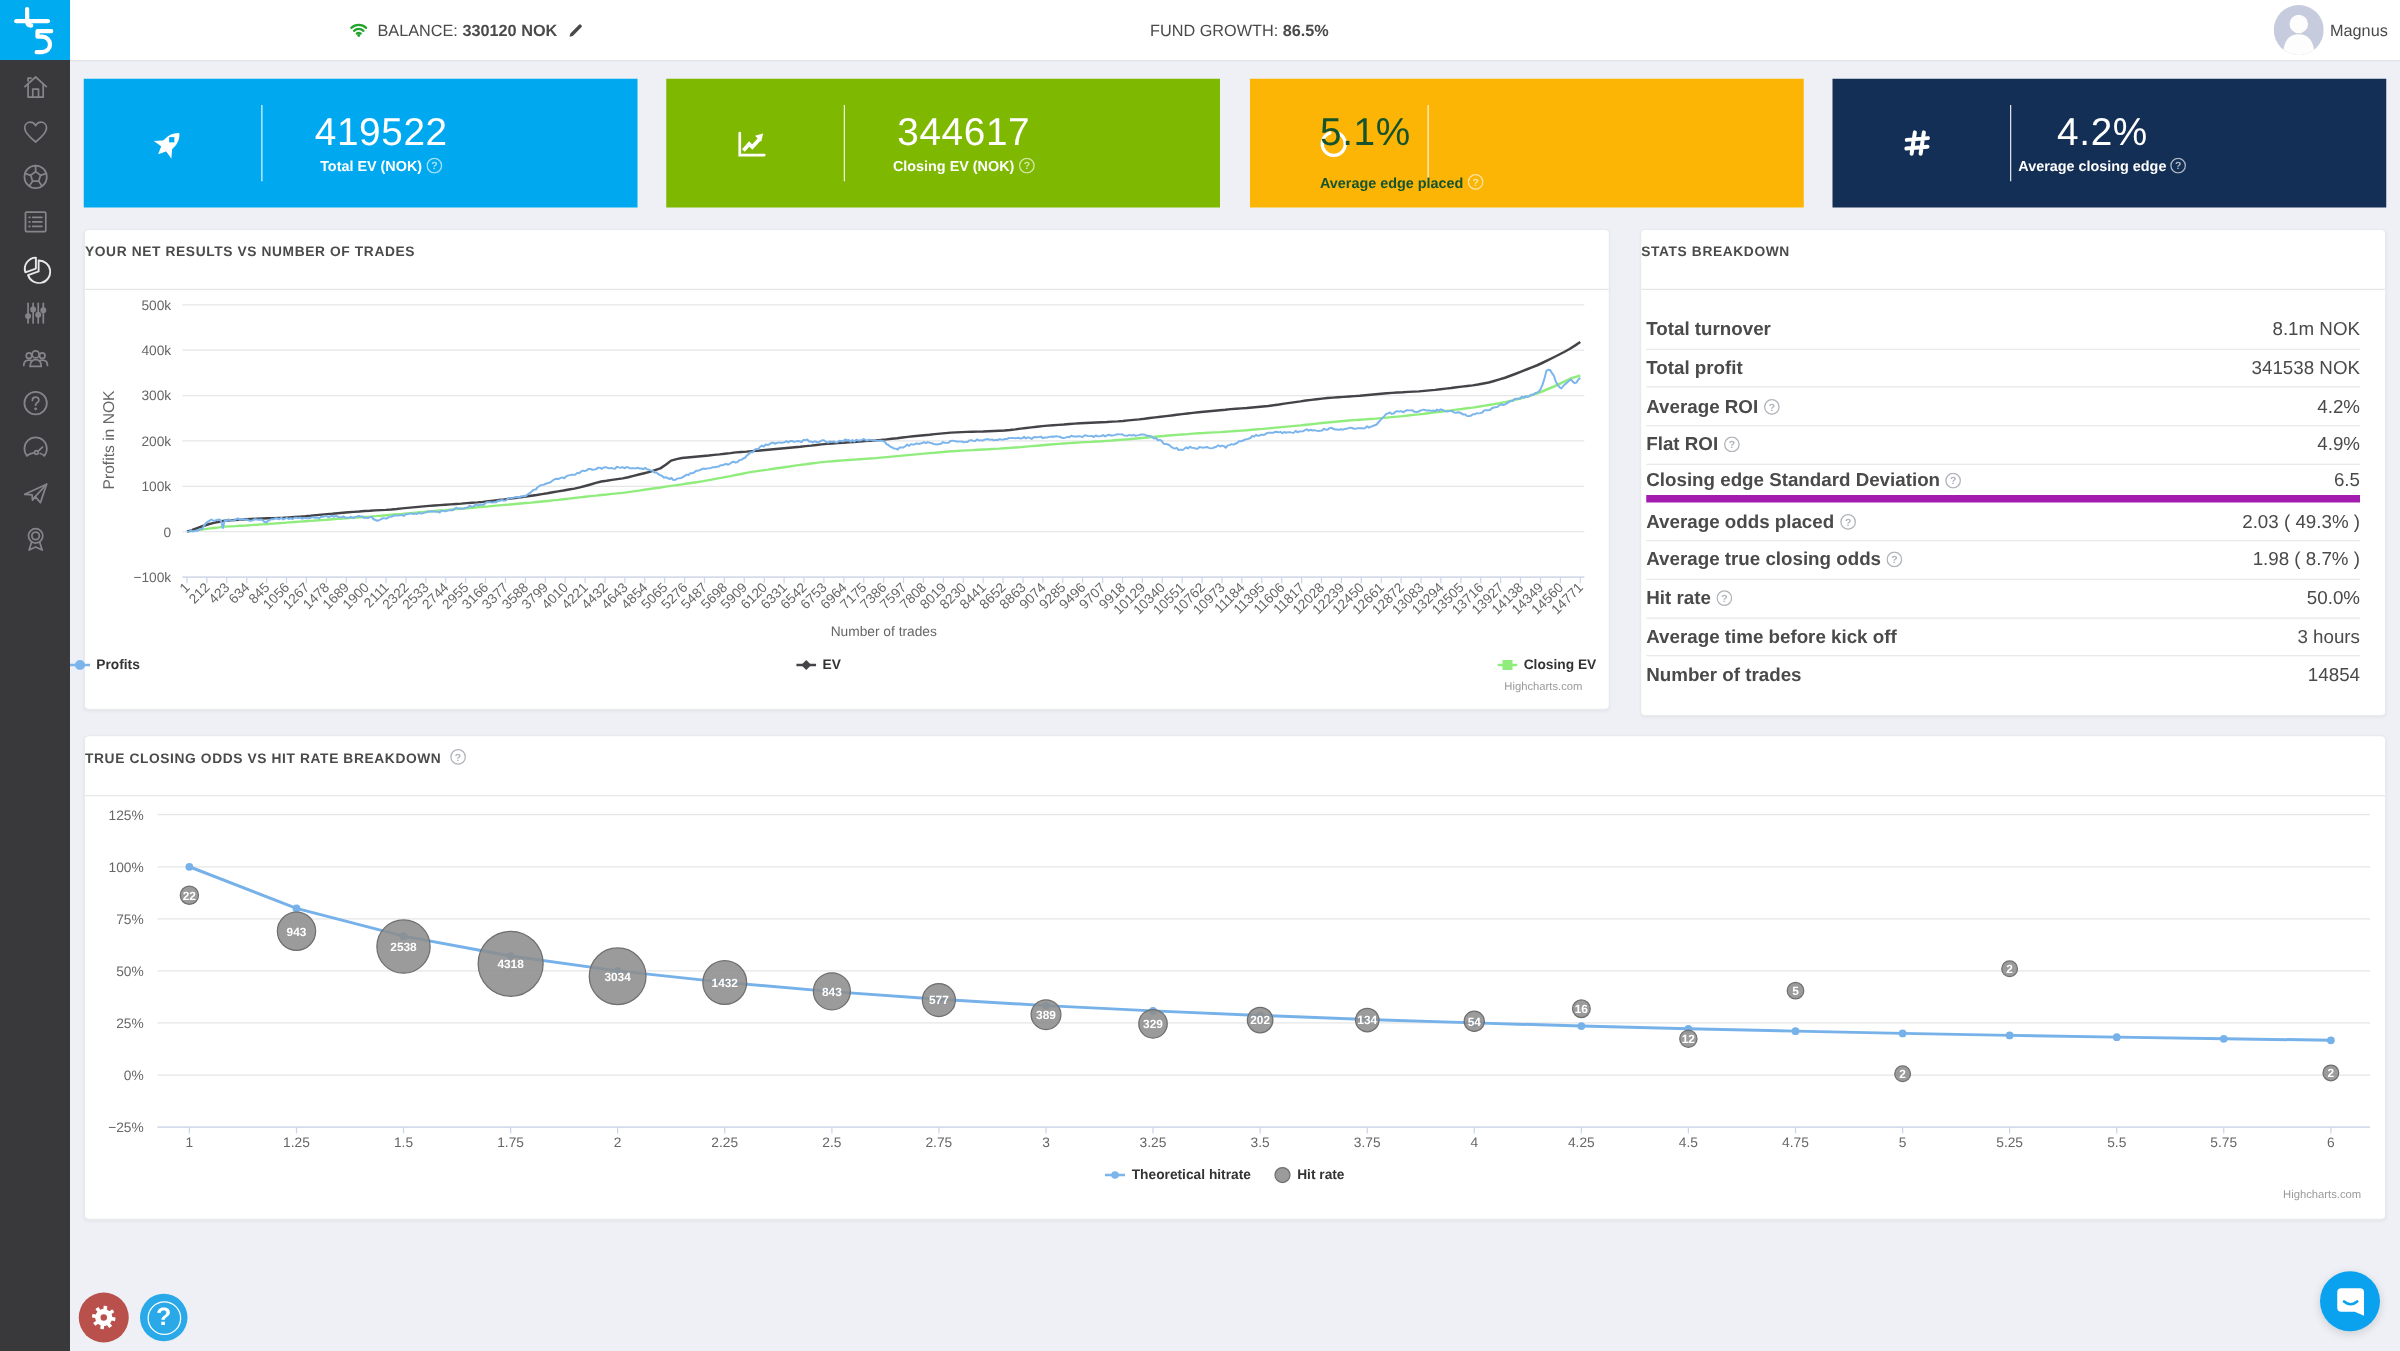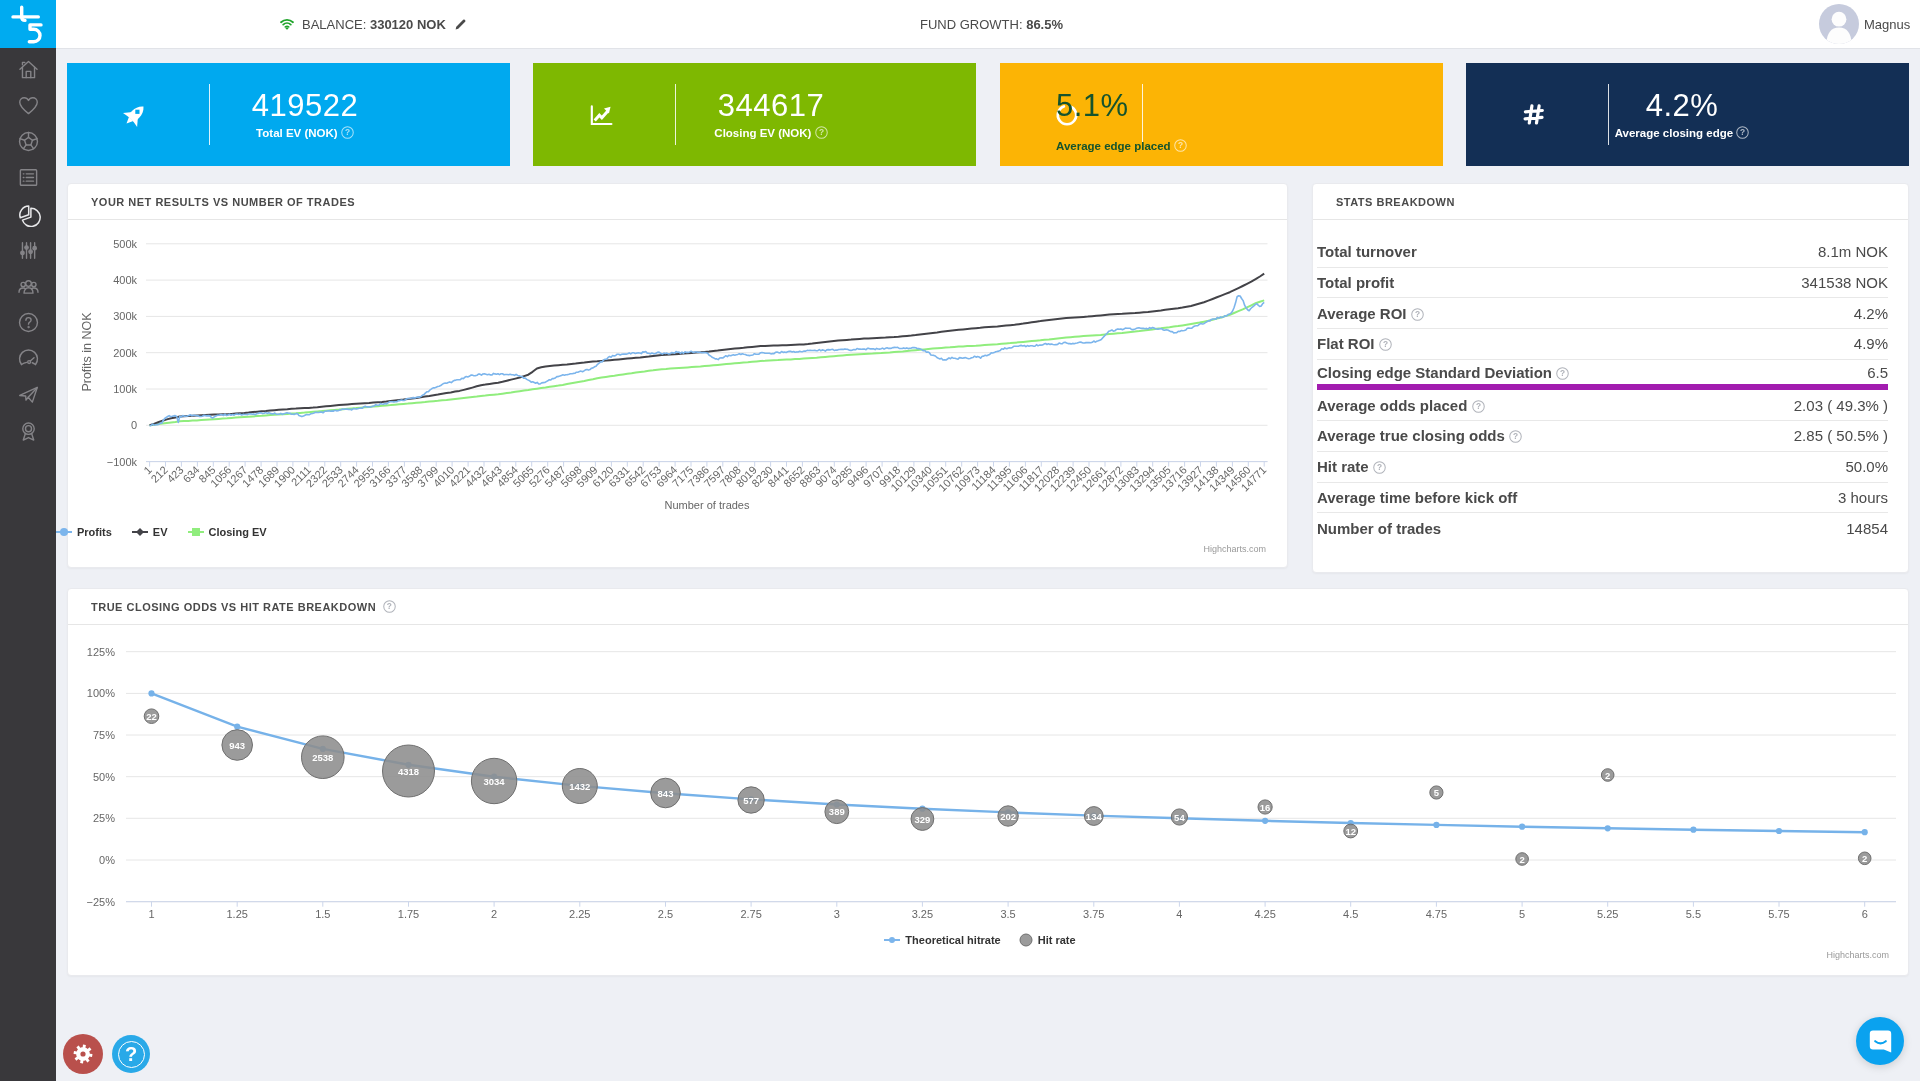--- a/index.html
+++ b/index.html
@@ -1,17 +1,17 @@
 <!DOCTYPE html>
 <html><head><meta charset="utf-8"><title>Dashboard</title>
 <style>
 *{margin:0;padding:0;box-sizing:border-box}
 body{width:1920px;height:1081px;font-family:"Liberation Sans",sans-serif;background:#eef0f5;overflow:hidden;position:relative}
 .panel{position:absolute;background:#fff;border-radius:4px;border:1px solid #e9eaee;box-shadow:0 1px 2px rgba(0,0,0,0.04)}
-.ptitle{height:36px;line-height:37px;padding-left:23px;font-size:11px;font-weight:bold;letter-spacing:0.5px;color:#4a4a4a;border-bottom:1px solid #e6e6e6}
+.ptitle{height:48px;line-height:37px;padding-left:0;font-size:11px;font-weight:bold;letter-spacing:0.5px;color:#4a4a4a;border-bottom:1px solid #e6e6e6}
 </style></head>
 <body>
 <div style="position:absolute;left:0;top:0;width:1920px;height:48px;background:#fff;box-shadow:0 1px 0 rgba(0,0,0,0.05)"></div>
 <div style="position:absolute;left:0;top:0;width:56px;height:1081px;background:#39383b"></div>
 <div style="position:absolute;left:0;top:0;width:56px;height:48px;background:#00abf0;display:flex;align-items:center;justify-content:center">
     <svg width="56" height="47" viewBox="0 0 56 47" fill="none" stroke="#fff" stroke-width="3.4" stroke-linecap="round" stroke-linejoin="round">
       <path d="M21.7 6.2 V16 Q21.7 19.4 25 19.4"></path>
       <path d="M13 15.9 H38.3"></path>
       <path d="M41 23.9 H30 L30 28.3 H33.8 A6.2 6.2 0 1 1 33.8 40.7 H29.3"></path>
     </svg>
@@ -334,21 +334,21 @@
       <text transform="translate(1235.4,470.6) rotate(-45)" text-anchor="end" font-size="11" fill="#666">14349</text>
       <line x1="1248.3" y1="461.6" x2="1248.3" y2="466.6" stroke="#ccd6eb" stroke-width="1"></line>
       <text transform="translate(1251.3,470.6) rotate(-45)" text-anchor="end" font-size="11" fill="#666">14560</text>
       <line x1="1264.2" y1="461.6" x2="1264.2" y2="466.6" stroke="#ccd6eb" stroke-width="1"></line>
       <text transform="translate(1267.2,470.6) rotate(-45)" text-anchor="end" font-size="11" fill="#666">14771</text>
       <polyline points="149.6,425.3 153.9,424.7 158.2,424.1 162.5,423.5 166.8,422.9 171.1,422.4 175.4,421.9 179.7,421.3 184.0,421.1 188.3,420.9 192.6,420.6 196.9,420.4 201.2,420.1 205.5,419.8 209.8,419.5 214.2,419.2 218.5,418.9 222.8,418.6 227.1,418.3 231.4,417.9 235.7,417.6 240.0,417.3 244.3,417.0 248.6,416.7 252.9,416.4 257.2,416.1 261.5,415.8 265.8,415.4 270.1,415.1 274.4,414.8 278.7,414.5 283.0,414.2 287.3,413.9 291.6,413.6 295.9,413.3 300.2,412.9 304.5,412.6 308.8,412.2 313.1,411.8 317.4,411.4 321.7,411.1 326.0,410.7 330.3,410.3 334.6,409.9 339.0,409.6 343.3,409.2 347.6,408.8 351.9,408.4 356.2,408.1 360.5,407.7 364.8,407.3 369.1,406.9 373.4,406.6 377.7,406.2 382.0,405.8 386.3,405.4 390.6,405.1 394.9,404.7 399.2,404.3 403.5,403.9 407.8,403.6 412.1,403.2 416.4,402.8 420.7,402.4 425.0,402.1 429.3,401.6 433.6,401.2 437.9,400.8 442.2,400.3 446.5,399.9 450.8,399.4 455.1,398.9 459.5,398.4 463.8,397.9 468.1,397.4 472.4,396.9 476.7,396.5 481.0,396.0 485.3,395.6 489.6,395.1 493.9,394.7 498.2,394.3 502.5,393.7 506.8,393.1 511.1,392.5 515.4,391.8 519.7,391.2 524.0,390.6 528.3,390.0 532.6,389.3 536.9,388.7 541.2,388.1 545.5,387.5 549.8,386.8 554.1,386.2 558.4,385.6 562.7,384.9 567.0,384.1 571.3,383.3 575.6,382.5 579.9,381.7 584.3,380.9 588.6,380.0 592.9,379.2 597.2,378.3 601.5,377.5 605.8,376.9 610.1,376.3 614.4,375.7 618.7,375.0 623.0,374.4 627.3,373.8 631.6,373.2 635.9,372.5 640.2,371.9 644.5,371.4 648.8,370.8 653.1,370.3 657.4,369.7 661.7,369.3 666.0,369.0 670.3,368.6 674.6,368.3 678.9,368.0 683.2,367.7 687.5,367.4 691.8,367.1 696.1,366.8 700.4,366.5 704.7,366.1 709.1,365.7 713.4,365.3 717.7,364.9 722.0,364.5 726.3,364.1 730.6,363.7 734.9,363.3 739.2,362.9 743.5,362.5 747.8,362.2 752.1,361.8 756.4,361.4 760.7,361.0 765.0,360.8 769.3,360.5 773.6,360.3 777.9,360.1 782.2,359.8 786.5,359.6 790.8,359.4 795.1,359.1 799.4,358.9 803.7,358.6 808.0,358.3 812.3,358.0 816.6,357.7 820.9,357.3 825.2,356.9 829.5,356.6 833.9,356.2 838.2,355.8 842.5,355.4 846.8,355.1 851.1,354.8 855.4,354.5 859.7,354.2 864.0,353.9 868.3,353.7 872.6,353.5 876.9,353.2 881.2,353.0 885.5,352.7 889.8,352.4 894.1,352.0 898.4,351.7 902.7,351.4 907.0,351.0 911.3,350.6 915.6,350.2 919.9,349.8 924.2,349.4 928.5,349.0 932.8,348.6 937.1,348.2 941.4,347.9 945.7,347.6 950.0,347.3 954.3,346.9 958.7,346.6 963.0,346.4 967.3,346.1 971.6,345.9 975.9,345.7 980.2,345.4 984.5,345.1 988.8,344.8 993.1,344.5 997.4,344.2 1001.7,343.8 1006.0,343.4 1010.3,343.1 1014.6,342.7 1018.9,342.3 1023.2,341.9 1027.5,341.5 1031.8,341.1 1036.1,340.7 1040.4,340.3 1044.7,339.8 1049.0,339.4 1053.3,338.9 1057.6,338.4 1061.9,338.0 1066.2,337.6 1070.5,337.2 1074.8,336.8 1079.2,336.4 1083.5,336.1 1087.8,335.8 1092.1,335.5 1096.4,335.2 1100.7,334.9 1105.0,334.5 1109.3,334.1 1113.6,333.7 1117.9,333.3 1122.2,332.9 1126.5,332.4 1130.8,331.9 1135.1,331.5 1139.4,331.0 1143.7,330.4 1148.0,329.9 1152.3,329.4 1156.6,328.8 1160.9,328.3 1165.2,327.7 1169.5,327.2 1173.8,326.6 1178.1,326.1 1182.4,325.4 1186.7,324.7 1191.0,324.0 1195.3,323.3 1199.6,322.6 1204.0,321.7 1208.3,320.8 1212.6,319.7 1216.9,318.6 1221.2,317.5 1225.5,316.1 1229.8,314.7 1234.1,313.0 1238.4,311.2 1242.7,309.4 1247.0,307.4 1251.3,305.3 1255.6,303.2 1259.9,301.7 1264.2,300.4" fill="none" stroke="#90ed7d" stroke-width="2" stroke-linejoin="round"></polyline>
       <polyline points="149.6,425.3 153.9,423.9 158.2,422.3 162.5,420.8 166.8,419.4 171.1,418.3 175.4,417.4 179.7,416.6 184.0,416.3 188.3,416.0 192.6,415.7 196.9,415.4 201.2,415.2 205.5,415.0 209.8,414.8 214.2,414.6 218.5,414.5 222.8,414.3 227.1,414.2 231.4,413.9 235.7,413.6 240.0,413.3 244.3,413.0 248.6,412.6 252.9,412.1 257.2,411.7 261.5,411.3 265.8,411.0 270.1,410.6 274.4,410.2 278.7,409.8 283.0,409.5 287.3,409.2 291.6,408.8 295.9,408.6 300.2,408.3 304.5,408.1 308.8,407.9 313.1,407.6 317.4,407.2 321.7,406.7 326.0,406.3 330.3,405.9 334.6,405.5 339.0,405.1 343.3,404.7 347.6,404.4 351.9,404.1 356.2,403.8 360.5,403.5 364.8,403.2 369.1,402.9 373.4,402.5 377.7,402.2 382.0,401.9 386.3,401.5 390.6,401.0 394.9,400.5 399.2,400.0 403.5,399.5 407.8,398.9 412.1,398.4 416.4,397.9 420.7,397.2 425.0,396.6 429.3,396.0 433.6,395.3 437.9,394.6 442.2,393.8 446.5,393.1 450.8,392.4 455.1,391.6 459.5,390.9 463.8,389.9 468.1,388.8 472.4,387.6 476.7,386.3 481.0,385.2 485.3,384.6 489.6,383.9 493.9,383.3 498.2,382.7 502.5,381.8 506.8,380.7 511.1,379.6 515.4,378.6 519.7,377.5 524.0,376.1 528.3,374.7 532.6,371.8 536.9,368.5 541.2,367.3 545.5,366.4 549.8,366.0 554.1,365.6 558.4,365.2 562.7,364.8 567.0,364.4 571.3,363.9 575.6,363.5 579.9,363.0 584.3,362.5 588.6,361.9 592.9,361.6 597.2,361.3 601.5,360.9 605.8,360.6 610.1,360.2 614.4,359.8 618.7,359.4 623.0,359.0 627.3,358.6 631.6,358.2 635.9,357.8 640.2,357.4 644.5,356.9 648.8,356.5 653.1,356.0 657.4,355.5 661.7,355.1 666.0,354.8 670.3,354.5 674.6,354.2 678.9,353.9 683.2,353.6 687.5,353.2 691.8,352.9 696.1,352.6 700.4,352.3 704.7,351.9 709.1,351.5 713.4,351.0 717.7,350.6 722.0,350.0 726.3,349.5 730.6,349.0 734.9,348.6 739.2,348.2 743.5,347.8 747.8,347.3 752.1,346.9 756.4,346.5 760.7,346.1 765.0,345.9 769.3,345.7 773.6,345.5 777.9,345.4 782.2,345.3 786.5,345.2 790.8,345.0 795.1,344.8 799.4,344.6 803.7,344.4 808.0,344.0 812.3,343.5 816.6,342.9 820.9,342.4 825.2,341.9 829.5,341.4 833.9,340.9 838.2,340.5 842.5,340.2 846.8,339.9 851.1,339.6 855.4,339.2 859.7,338.9 864.0,338.6 868.3,338.4 872.6,338.2 876.9,338.0 881.2,337.8 885.5,337.6 889.8,337.3 894.1,337.1 898.4,336.8 902.7,336.3 907.0,335.9 911.3,335.5 915.6,335.0 919.9,334.4 924.2,333.9 928.5,333.4 932.8,332.9 937.1,332.4 941.4,331.8 945.7,331.3 950.0,330.8 954.3,330.3 958.7,329.8 963.0,329.4 967.3,329.0 971.6,328.6 975.9,328.2 980.2,327.8 984.5,327.3 988.8,327.0 993.1,326.7 997.4,326.4 1001.7,326.0 1006.0,325.6 1010.3,325.2 1014.6,324.8 1018.9,324.2 1023.2,323.6 1027.5,322.9 1031.8,322.3 1036.1,321.7 1040.4,321.1 1044.7,320.4 1049.0,319.9 1053.3,319.4 1057.6,318.9 1061.9,318.4 1066.2,318.1 1070.5,317.8 1074.8,317.5 1079.2,317.2 1083.5,316.9 1087.8,316.6 1092.1,316.2 1096.4,315.8 1100.7,315.4 1105.0,315.0 1109.3,314.6 1113.6,314.3 1117.9,314.0 1122.2,313.8 1126.5,313.5 1130.8,313.3 1135.1,313.1 1139.4,312.7 1143.7,312.3 1148.0,311.9 1152.3,311.4 1156.6,310.9 1160.9,310.4 1165.2,309.8 1169.5,309.3 1173.8,308.8 1178.1,308.3 1182.4,307.6 1186.7,306.8 1191.0,306.0 1195.3,304.8 1199.6,303.5 1204.0,302.2 1208.3,300.6 1212.6,299.0 1216.9,297.3 1221.2,295.6 1225.5,293.9 1229.8,292.2 1234.1,290.2 1238.4,288.1 1242.7,286.0 1247.0,283.8 1251.3,281.6 1255.6,279.2 1259.9,276.5 1264.2,273.6" fill="none" stroke="#434348" stroke-width="2" stroke-linejoin="round"></polyline>
       <polyline points="149.6,425.6 151.1,425.5 152.6,424.1 154.1,425.2 155.6,424.8 157.1,424.6 158.6,424.4 160.2,423.1 161.7,423.3 163.2,420.5 164.7,418.5 166.2,417.5 167.7,416.5 169.2,415.6 170.7,416.6 172.2,416.3 173.7,415.9 175.2,415.6 176.7,416.4 178.3,422.4 179.8,416.3 181.3,416.9 182.8,415.5 184.3,416.2 185.8,416.3 187.3,416.1 188.8,415.6 190.3,414.7 191.8,415.8 193.3,415.2 194.8,415.3 196.4,415.8 197.9,415.6 199.4,416.5 200.9,416.5 202.4,416.2 203.9,415.3 205.4,415.6 206.9,415.9 208.4,415.6 209.9,415.9 211.4,417.4 212.9,417.9 214.5,416.7 216.0,415.9 217.5,415.3 219.0,415.3 220.5,414.6 222.0,414.8 223.5,415.4 225.0,414.2 226.5,415.5 228.0,414.9 229.5,414.3 231.0,415.2 232.6,414.6 234.1,415.2 235.6,414.2 237.1,414.1 238.6,414.5 240.1,414.1 241.6,415.0 243.1,414.4 244.6,414.5 246.1,414.5 247.6,414.6 249.1,413.9 250.7,413.7 252.2,414.3 253.7,413.9 255.2,414.8 256.7,413.6 258.2,413.5 259.7,412.8 261.2,412.9 262.7,413.6 264.2,413.2 265.7,412.6 267.2,413.4 268.8,412.7 270.3,413.4 271.8,413.7 273.3,413.9 274.8,413.0 276.3,414.2 277.8,414.2 279.3,414.1 280.8,413.4 282.3,414.4 283.8,413.7 285.3,413.3 286.9,412.8 288.4,413.1 289.9,413.2 291.4,414.3 292.9,414.2 294.4,414.4 295.9,413.7 297.4,413.6 298.9,415.4 300.4,416.0 301.9,416.6 303.4,416.1 305.0,415.2 306.5,414.5 308.0,414.7 309.5,414.7 311.0,413.7 312.5,413.5 314.0,413.0 315.5,412.2 317.0,412.4 318.5,412.5 320.0,412.2 321.5,411.9 323.0,412.8 324.6,411.3 326.1,411.3 327.6,410.9 329.1,410.8 330.6,411.2 332.1,410.9 333.6,411.2 335.1,410.2 336.6,410.9 338.1,410.7 339.6,410.1 341.1,409.8 342.7,409.1 344.2,409.2 345.7,409.1 347.2,409.1 348.7,409.4 350.2,409.3 351.7,410.0 353.2,408.5 354.7,408.7 356.2,409.1 357.7,408.7 359.2,408.3 360.8,408.0 362.3,408.2 363.8,406.8 365.3,406.3 366.8,406.9 368.3,406.7 369.8,407.1 371.3,406.8 372.8,406.1 374.3,405.9 375.8,404.6 377.3,405.3 378.9,405.2 380.4,403.5 381.9,404.0 383.4,404.3 384.9,403.5 386.4,404.0 387.9,402.9 389.4,401.8 390.9,401.7 392.4,401.7 393.9,402.1 395.4,401.7 397.0,401.7 398.5,400.5 400.0,400.6 401.5,400.0 403.0,400.5 404.5,400.4 406.0,399.2 407.5,398.6 409.0,398.5 410.5,398.3 412.0,397.9 413.5,397.6 415.1,398.0 416.6,397.2 418.1,397.0 419.6,397.1 421.1,396.4 422.6,395.2 424.1,394.4 425.6,392.9 427.1,391.7 428.6,391.6 430.1,389.8 431.6,388.8 433.2,387.9 434.7,387.9 436.2,387.2 437.7,386.6 439.2,386.2 440.7,385.6 442.2,384.4 443.7,383.4 445.2,383.0 446.7,383.2 448.2,382.5 449.7,381.9 451.3,382.6 452.8,381.3 454.3,380.4 455.8,380.1 457.3,379.7 458.8,379.7 460.3,379.7 461.8,378.3 463.3,378.6 464.8,377.3 466.3,376.5 467.8,376.9 469.3,376.3 470.9,375.1 472.4,375.1 473.9,375.8 475.4,375.6 476.9,375.3 478.4,374.1 479.9,374.1 481.4,375.1 482.9,374.0 484.4,373.7 485.9,374.2 487.4,374.7 489.0,374.3 490.5,374.9 492.0,375.0 493.5,373.4 495.0,373.9 496.5,374.2 498.0,373.7 499.5,374.6 501.0,373.8 502.5,373.8 504.0,374.7 505.5,374.5 507.1,374.5 508.6,374.7 510.1,374.2 511.6,374.8 513.1,374.7 514.6,375.4 516.1,374.3 517.6,375.4 519.1,375.8 520.6,376.3 522.1,376.6 523.6,378.1 525.2,378.0 526.7,379.4 528.2,380.1 529.7,380.8 531.2,382.1 532.7,381.8 534.2,382.5 535.7,383.2 537.2,382.4 538.7,384.0 540.2,383.9 541.7,382.9 543.3,382.6 544.8,382.5 546.3,381.6 547.8,380.8 549.3,379.7 550.8,380.0 552.3,378.6 553.8,378.6 555.3,378.0 556.8,376.6 558.3,376.6 559.8,376.1 561.4,375.4 562.9,374.8 564.4,375.2 565.9,374.7 567.4,374.6 568.9,374.3 570.4,373.7 571.9,373.8 573.4,373.4 574.9,373.3 576.4,372.2 577.9,372.2 579.5,371.6 581.0,371.1 582.5,371.8 584.0,370.9 585.5,369.8 587.0,369.4 588.5,370.1 590.0,369.6 591.5,368.2 593.0,367.9 594.5,366.8 596.0,366.2 597.6,364.3 599.1,363.1 600.6,361.8 602.1,361.9 603.6,359.9 605.1,359.2 606.6,359.3 608.1,357.4 609.6,356.5 611.1,357.2 612.6,355.5 614.1,356.0 615.7,355.4 617.2,354.2 618.7,354.2 620.2,355.0 621.7,354.3 623.2,354.0 624.7,354.1 626.2,354.1 627.7,353.8 629.2,352.9 630.7,353.9 632.2,352.8 633.7,352.8 635.3,353.5 636.8,353.1 638.3,352.8 639.8,353.0 641.3,353.6 642.8,351.9 644.3,352.1 645.8,351.6 647.3,353.2 648.8,353.2 650.3,353.9 651.8,353.0 653.4,353.6 654.9,353.7 656.4,353.0 657.9,352.1 659.4,352.4 660.9,353.6 662.4,354.1 663.9,353.1 665.4,353.5 666.9,353.1 668.4,353.9 669.9,353.8 671.5,352.6 673.0,352.8 674.5,353.2 676.0,351.6 677.5,352.2 679.0,352.0 680.5,353.3 682.0,352.1 683.5,353.3 685.0,351.8 686.5,352.4 688.0,352.4 689.6,351.9 691.1,351.2 692.6,352.2 694.1,352.4 695.6,351.7 697.1,352.1 698.6,352.3 700.1,352.3 701.6,352.7 703.1,352.6 704.6,352.5 706.1,352.8 707.7,353.3 709.2,355.3 710.7,356.0 712.2,357.3 713.7,357.9 715.2,358.9 716.7,358.9 718.2,359.6 719.7,358.0 721.2,357.9 722.7,358.0 724.2,357.0 725.8,355.7 727.3,356.7 728.8,355.3 730.3,355.7 731.8,355.4 733.3,354.7 734.8,355.2 736.3,354.8 737.8,354.4 739.3,353.7 740.8,354.5 742.3,353.7 743.9,354.2 745.4,354.5 746.9,355.2 748.4,355.4 749.9,355.6 751.4,355.2 752.9,355.0 754.4,353.7 755.9,354.3 757.4,354.3 758.9,354.2 760.4,352.8 762.0,352.6 763.5,352.7 765.0,353.2 766.5,353.2 768.0,353.3 769.5,353.2 771.0,353.9 772.5,353.5 774.0,353.6 775.5,352.3 777.0,352.1 778.5,352.6 780.1,352.9 781.6,351.5 783.1,352.4 784.6,352.1 786.1,352.5 787.6,351.7 789.1,351.4 790.6,351.3 792.1,351.9 793.6,351.5 795.1,352.3 796.6,351.9 798.1,352.0 799.7,351.3 801.2,351.7 802.7,351.6 804.2,351.1 805.7,351.1 807.2,350.4 808.7,350.5 810.2,350.3 811.7,350.5 813.2,350.5 814.7,350.2 816.2,350.8 817.8,350.7 819.3,349.5 820.8,350.8 822.3,349.9 823.8,350.2 825.3,351.2 826.8,349.9 828.3,349.6 829.8,349.9 831.3,349.5 832.8,349.3 834.3,350.5 835.9,350.0 837.4,350.1 838.9,349.5 840.4,349.4 841.9,349.2 843.4,349.4 844.9,348.9 846.4,349.3 847.9,349.4 849.4,350.2 850.9,350.4 852.4,350.1 854.0,349.5 855.5,349.8 857.0,348.6 858.5,349.1 860.0,349.1 861.5,349.2 863.0,349.0 864.5,349.1 866.0,349.7 867.5,348.3 869.0,348.4 870.5,348.9 872.1,348.9 873.6,348.8 875.1,349.6 876.6,348.4 878.1,349.0 879.6,349.1 881.1,348.8 882.6,348.1 884.1,349.1 885.6,348.3 887.1,347.8 888.6,348.4 890.2,348.4 891.7,348.1 893.2,347.6 894.7,347.4 896.2,347.5 897.7,347.4 899.2,348.4 900.7,348.5 902.2,348.5 903.7,347.9 905.2,348.5 906.7,347.9 908.3,348.6 909.8,348.3 911.3,348.1 912.8,347.5 914.3,347.6 915.8,347.7 917.3,348.6 918.8,348.5 920.3,348.9 921.8,349.6 923.3,350.8 924.8,350.4 926.4,352.3 927.9,351.9 929.4,352.7 930.9,355.0 932.4,355.2 933.9,355.4 935.4,356.0 936.9,357.5 938.4,358.3 939.9,358.9 941.4,358.3 942.9,360.0 944.5,359.7 946.0,360.0 947.5,359.0 949.0,357.9 950.5,358.8 952.0,357.3 953.5,358.3 955.0,358.3 956.5,358.8 958.0,359.1 959.5,357.6 961.0,357.9 962.5,358.2 964.1,357.9 965.6,357.6 967.1,358.3 968.6,358.7 970.1,358.5 971.6,357.8 973.1,357.4 974.6,356.2 976.1,357.2 977.6,356.5 979.1,356.9 980.6,358.2 982.2,356.3 983.7,356.1 985.2,355.3 986.7,355.7 988.2,355.0 989.7,354.4 991.2,352.9 992.7,353.0 994.2,352.6 995.7,351.8 997.2,351.4 998.7,351.1 1000.3,350.4 1001.8,348.8 1003.3,349.3 1004.8,347.9 1006.3,348.7 1007.8,348.4 1009.3,347.7 1010.8,348.0 1012.3,347.4 1013.8,346.3 1015.3,346.2 1016.8,346.2 1018.4,346.3 1019.9,345.6 1021.4,345.4 1022.9,345.9 1024.4,345.5 1025.9,346.6 1027.4,345.6 1028.9,346.2 1030.4,345.7 1031.9,345.7 1033.4,346.1 1034.9,346.3 1036.5,344.7 1038.0,345.8 1039.5,345.1 1041.0,345.1 1042.5,345.0 1044.0,344.1 1045.5,343.5 1047.0,344.5 1048.5,343.8 1050.0,344.4 1051.5,344.1 1053.0,344.5 1054.6,344.8 1056.1,344.6 1057.6,344.4 1059.1,343.1 1060.6,343.6 1062.1,343.8 1063.6,342.5 1065.1,342.2 1066.6,343.0 1068.1,343.6 1069.6,343.6 1071.1,343.9 1072.7,343.4 1074.2,343.7 1075.7,343.2 1077.2,343.0 1078.7,342.5 1080.2,342.1 1081.7,342.4 1083.2,343.0 1084.7,342.9 1086.2,342.6 1087.7,342.6 1089.2,342.5 1090.8,342.8 1092.3,342.3 1093.8,341.0 1095.3,342.1 1096.8,341.3 1098.3,340.8 1099.8,340.2 1101.3,339.6 1102.8,337.8 1104.3,336.1 1105.8,334.5 1107.3,333.1 1108.8,331.3 1110.4,330.7 1111.9,330.0 1113.4,331.1 1114.9,330.8 1116.4,329.4 1117.9,328.9 1119.4,329.3 1120.9,328.9 1122.4,329.8 1123.9,329.0 1125.4,328.1 1126.9,328.3 1128.5,328.3 1130.0,328.2 1131.5,329.5 1133.0,329.6 1134.5,329.4 1136.0,328.6 1137.5,328.1 1139.0,327.7 1140.5,328.2 1142.0,328.4 1143.5,328.3 1145.0,328.7 1146.6,328.4 1148.1,329.0 1149.6,327.6 1151.1,328.5 1152.6,327.5 1154.1,328.0 1155.6,328.7 1157.1,329.1 1158.6,329.1 1160.1,328.7 1161.6,328.7 1163.1,329.9 1164.7,330.3 1166.2,329.8 1167.7,330.0 1169.2,330.8 1170.7,331.6 1172.2,331.5 1173.7,332.9 1175.2,332.8 1176.7,332.6 1178.2,331.4 1179.7,331.5 1181.2,330.6 1182.8,330.7 1184.3,330.5 1185.8,330.0 1187.3,328.3 1188.8,328.1 1190.3,328.2 1191.8,328.1 1193.3,326.8 1194.8,326.0 1196.3,325.8 1197.8,325.6 1199.3,324.4 1200.9,323.4 1202.4,324.0 1203.9,323.7 1205.4,322.6 1206.9,321.8 1208.4,320.7 1209.9,320.9 1211.4,319.4 1212.9,319.0 1214.4,319.0 1215.9,319.1 1217.4,317.4 1219.0,318.1 1220.5,316.9 1222.0,317.4 1223.5,317.0 1225.0,315.7 1226.5,316.0 1228.0,314.6 1229.5,314.1 1231.0,313.3 1232.5,311.3 1234.0,307.7 1235.5,303.1 1237.1,296.7 1238.6,295.8 1240.1,296.0 1241.6,298.5 1243.1,300.6 1244.6,305.2 1246.1,307.8 1247.6,309.8 1249.1,310.7 1250.6,308.8 1252.1,307.3 1253.6,306.1 1255.2,304.6 1256.7,303.6 1258.2,305.2 1259.7,306.5 1261.2,306.0 1262.7,303.6 1264.2,302.3" fill="none" stroke="#7cb5ec" stroke-width="1.6" stroke-linejoin="round"></polyline>
       <text x="707" y="509" text-anchor="middle" font-size="11" fill="#666">Number of trades</text>
     </svg>
-<div style="position:absolute;left:-11px;top:343px;width:100%;display:flex;justify-content:flex-start;gap:20px;align-items:center;font-size:11px;font-weight:bold;color:#333">
+<div style="position:absolute;left:-11px;top:343px;width:100%;display:flex;justify-content:space-between;gap:20px;align-items:center;font-size:11px;font-weight:bold;color:#333">
       <span style="display:inline-flex;align-items:center;gap:5px"><svg width="16" height="12">
           <line x1="0" y1="6" x2="16" y2="6" stroke="#7cb5ec" stroke-width="2"></line>
           <circle cx="8" cy="6" r="4" fill="#7cb5ec"></circle>
         </svg>Profits</span>
       <span style="display:inline-flex;align-items:center;gap:5px"><svg width="16" height="12">
           <line x1="0" y1="6" x2="16" y2="6" stroke="#434348" stroke-width="2"></line>
           <path d="M8 2 L12 6 L8 10 L4 6 Z" fill="#434348"></path>
         </svg>EV</span>
       <span style="display:inline-flex;align-items:center;gap:5px"><svg width="16" height="12">
           <line x1="0" y1="6" x2="16" y2="6" stroke="#90ed7d" stroke-width="2"></line>
@@ -395,21 +395,21 @@
             <circle cx="7" cy="7" r="6.2" fill="none" stroke="#b0b3ba" stroke-width="1.1"></circle>
             <text x="7" y="10.2" text-anchor="middle" font-size="9" fill="#b0b3ba" font-family="Liberation Sans">?</text>
           </svg></div>
         <div>2.03 ( 49.3% )</div>
       </div>
       <div style="display:flex;align-items:center;height:30.7px;border-bottom:1px solid #e8e8e8;font-size:15px;color:#4a4a4a">
         <div style="font-weight:bold;flex:1;white-space:nowrap">Average true closing odds <svg width="13" height="13" viewBox="0 0 14 14" style="vertical-align:-2px;opacity:1.0">
             <circle cx="7" cy="7" r="6.2" fill="none" stroke="#b0b3ba" stroke-width="1.1"></circle>
             <text x="7" y="10.2" text-anchor="middle" font-size="9" fill="#b0b3ba" font-family="Liberation Sans">?</text>
           </svg></div>
-        <div>2.85 ( 50.5% )</div>
+        <div>1.98 ( 8.7% )</div>
       </div>
       <div style="display:flex;align-items:center;height:30.7px;border-bottom:1px solid #e8e8e8;font-size:15px;color:#4a4a4a">
         <div style="font-weight:bold;flex:1;white-space:nowrap">Hit rate <svg width="13" height="13" viewBox="0 0 14 14" style="vertical-align:-2px;opacity:1.0">
             <circle cx="7" cy="7" r="6.2" fill="none" stroke="#b0b3ba" stroke-width="1.1"></circle>
             <text x="7" y="10.2" text-anchor="middle" font-size="9" fill="#b0b3ba" font-family="Liberation Sans">?</text>
           </svg></div>
         <div>50.0%</div>
       </div>
       <div style="display:flex;align-items:center;height:30.7px;border-bottom:1px solid #e8e8e8;font-size:15px;color:#4a4a4a">
         <div style="font-weight:bold;flex:1;white-space:nowrap">Average time before kick off</div>

